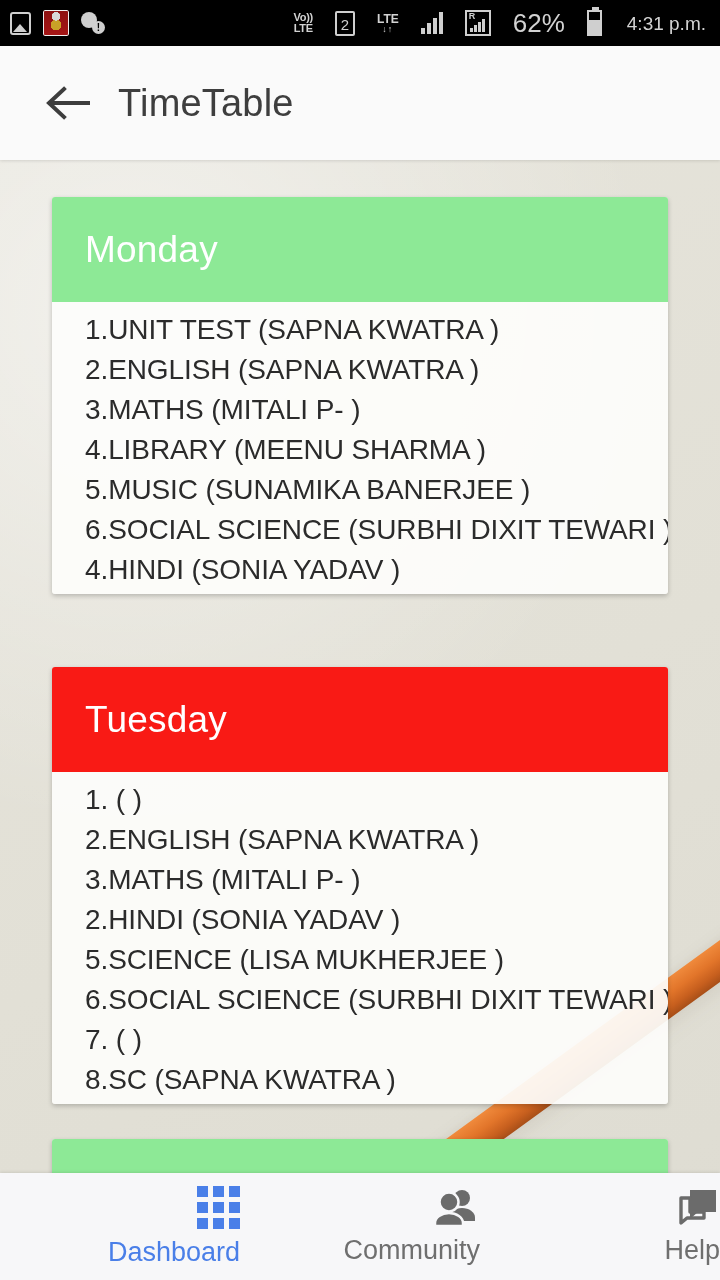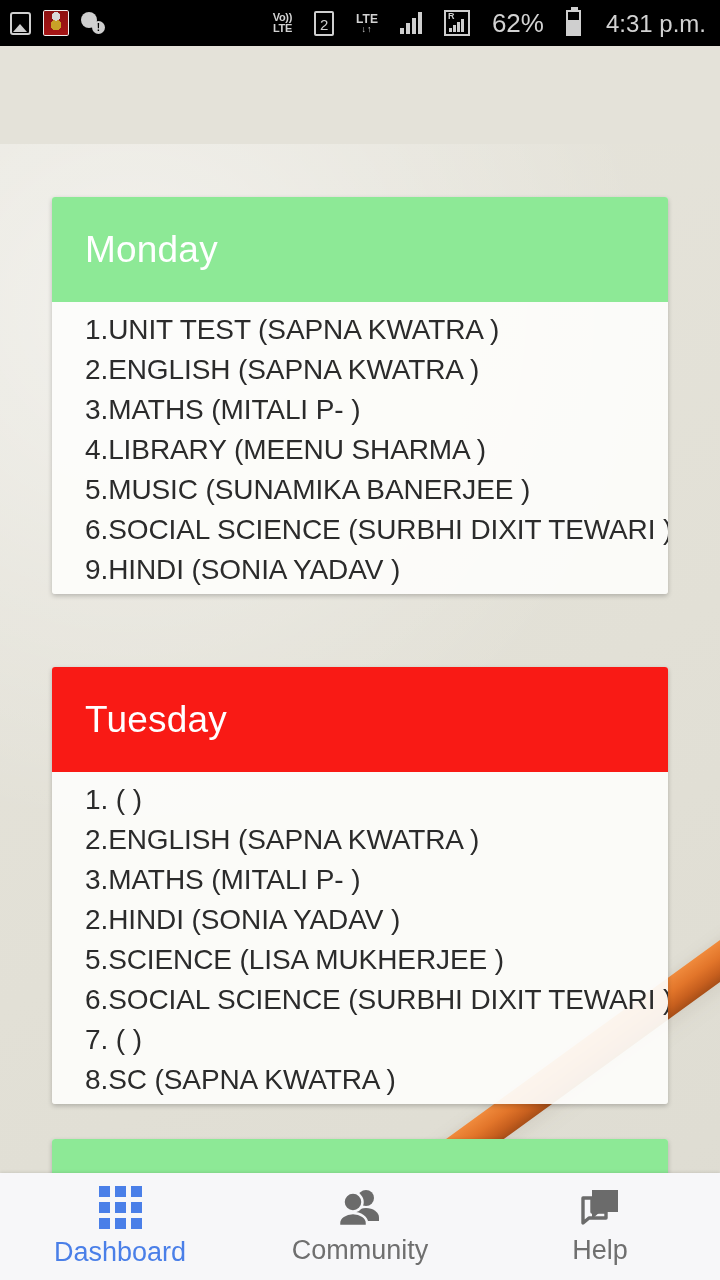--- a/index.html
+++ b/index.html
@@ -166,21 +166,21 @@
     position: relative;
     background: linear-gradient(to top, #cfcfcf 62%, #000 62%);
   }
   .batt::before {
     content: "";
     position: absolute;
     top: -5px; left: 3px;
     width: 7px; height: 3px;
     background: #cfcfcf;
   }
-  .clock { font-size: 24px; line-height: 27px; margin-left: 3px; }
+  .clock { font-size: 19px; line-height: 27px; margin-left: 3px; }
 
   
   .appbar {
     position: absolute;
     top: 46px; left: 0;
     width: 720px; height: 114px;
     background: #fafafa;
     display: flex;
     align-items: center;
     z-index: 30;
@@ -302,21 +302,21 @@
     width: 720px; height: 107px;
     background: #f7f7f9;
     display: flex;
     z-index: 50;
     box-shadow: 0 -1px 3px rgba(0,0,0,0.10);
   }
   .navitem {
     flex: 1;
     display: flex;
     flex-direction: column;
-    align-items: center;
+    align-items: flex-end;
     justify-content: center;
     gap: 8px;
     cursor: pointer;
   }
   .navlabel { font-size: 27px; color: #6f6f6f; }
   .navitem.active .navlabel { color: #4a7fe8; }
   .grid-icon {
     display: grid;
     grid-template-columns: repeat(3, 11px);
     grid-template-rows: repeat(3, 11px);
@@ -362,20 +362,28 @@
             <i></i>
             <i></i>
           </span>
       </div>
       <div class="battpct">62%</div>
       <div class="batt"></div>
       <div class="clock">4:31 p.m.</div>
     </div>
   </div>
 
+  <div class="appbar">
+    <div class="back-btn">
+      <svg width="46" height="40" viewBox="0 0 46 40">
+        <path d="M44 20 H6 M20 6 L5 20 L20 34" stroke="#3d3d3d" stroke-width="4" fill="none" stroke-linecap="square"></path>
+      </svg>
+    </div>
+    <div class="appbar-title">TimeTable</div>
+  </div>
 
   <div class="content">
 
     <div class="pencil-shadow"></div>
     <div class="pencil">
       <div class="barrel"></div>
       <div class="wood"></div>
 
     </div>
 
@@ -385,21 +393,21 @@
         <div class="card-header" style="background:#8DE996">
           <div class="day">Monday</div>
         </div>
         <div class="card-body">
           <div class="period">1.UNIT TEST (SAPNA KWATRA )</div>
           <div class="period">2.ENGLISH (SAPNA KWATRA )</div>
           <div class="period">3.MATHS (MITALI P- )</div>
           <div class="period">4.LIBRARY (MEENU SHARMA )</div>
           <div class="period">5.MUSIC (SUNAMIKA BANERJEE )</div>
           <div class="period">6.SOCIAL SCIENCE (SURBHI DIXIT TEWARI )</div>
-          <div class="period">9.HINDI (SONIA YADAV )</div>
+          <div class="period">4.HINDI (SONIA YADAV )</div>
         </div>
       </div>
 
       <div class="card" id="card-tuesday">
         <div class="card-header" style="background:#F91A15">
           <div class="day">Tuesday</div>
         </div>
         <div class="card-body">
           <div class="period">1. ( )</div>
           <div class="period">2.ENGLISH (SAPNA KWATRA )</div>

